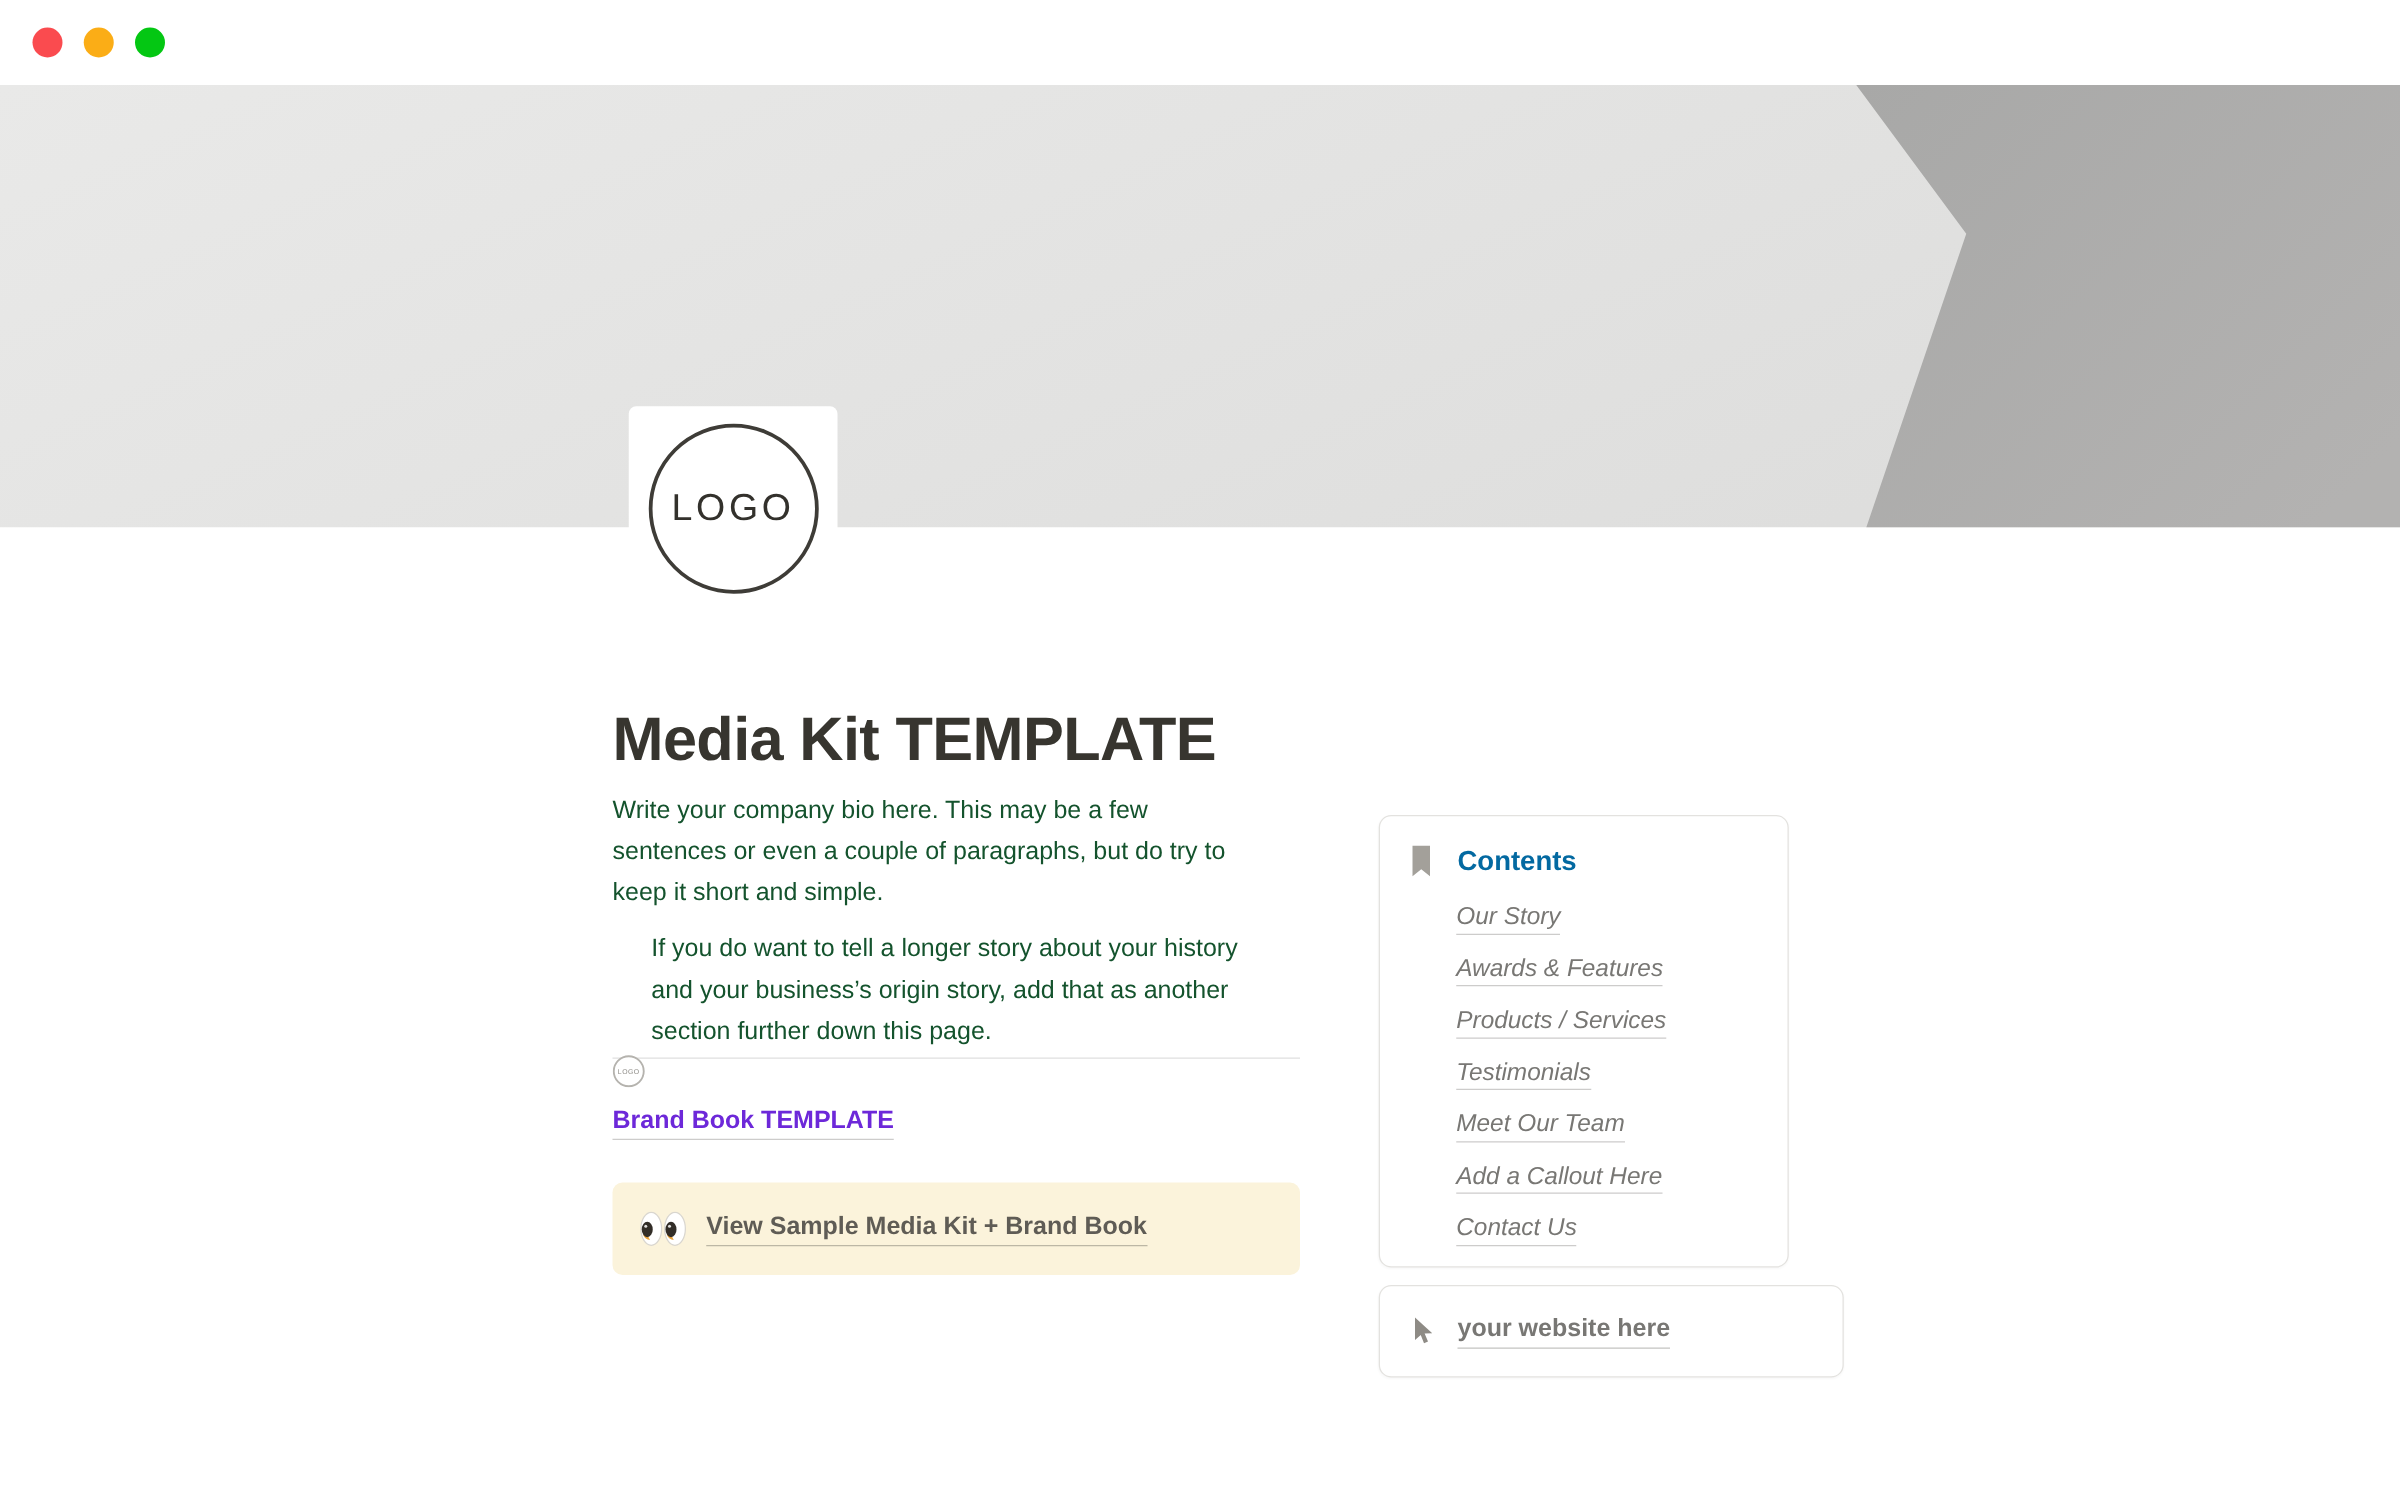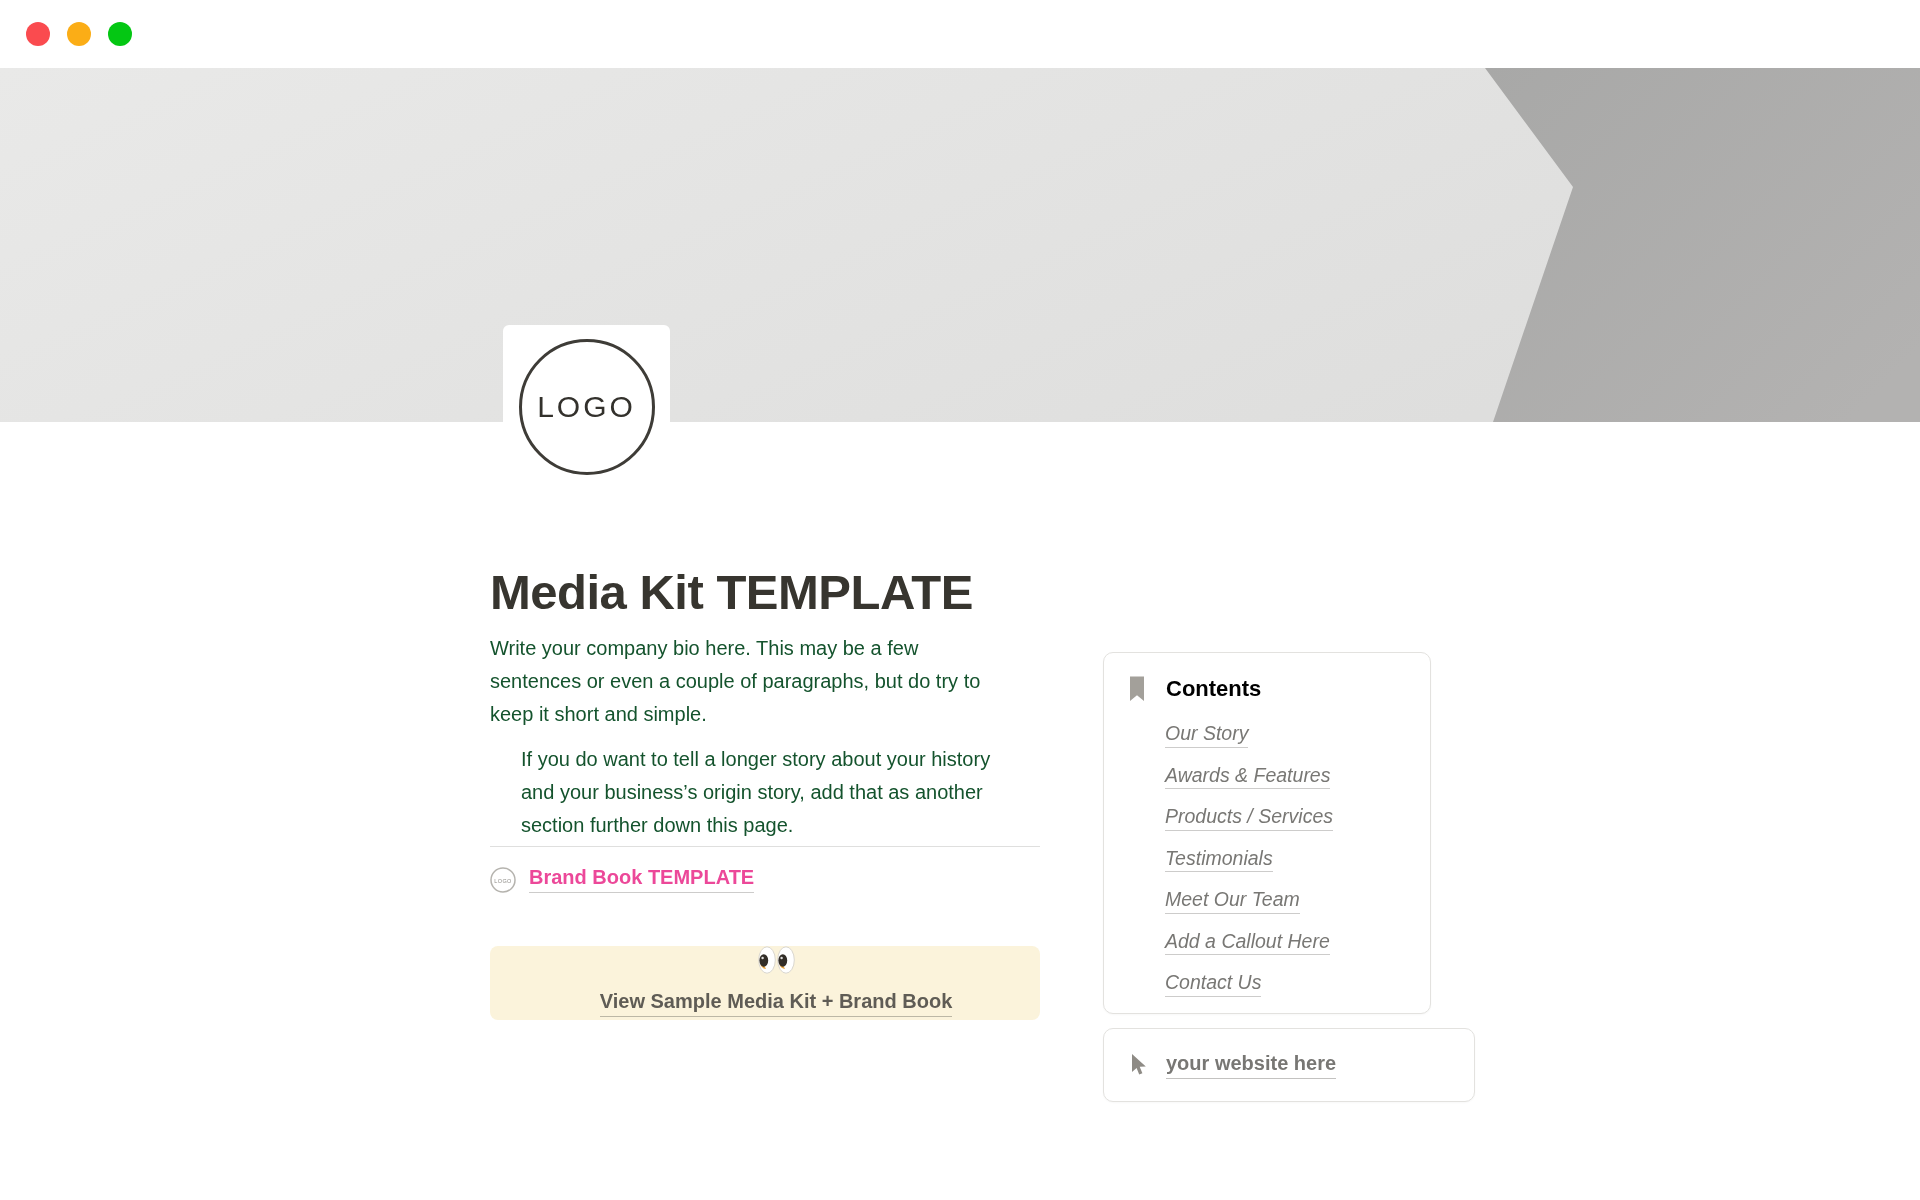--- a/index.html
+++ b/index.html
@@ -58,49 +58,49 @@
     font-size: 20px; line-height: 33px; white-space: pre-line; color: #14532d;
   }
   .para.bio { margin-top: 10px; }
   .para.history { margin-top: 12px; margin-left: 31px; }
   .divider {
     margin-top: 4px; border: none; border-top: 1px solid rgba(55,53,47,0.16);
     width: 550px; height: 0;
   }
   .brand-row { margin-top: 16px; height: 30px; display: flex; align-items: center; }
   .brand-link {
-    display: inline-flex; align-items: flex-end; gap: 13px; text-decoration: none;
-    color: #ec4899; cursor: pointer;
+    display: inline-flex; align-items: flex-start; gap: 13px; text-decoration: none;
+    color: #6d28d9; cursor: pointer; flex-direction: column;
   }
   .brand-link .brand-text {
     font-size: 20px; font-weight: 600; line-height: 26px;
     border-bottom: 1.5px solid rgba(55,53,47,0.25); padding-bottom: 2px;
   }
   .callout {
     margin-top: 53px; width: 550px; height: 74px; background: #FBF3DB;
     border-radius: 8px; display: flex; align-items: center;
-    padding-left: 22px; gap: 16px; flex-direction: column;
+    padding-left: 22px; gap: 16px;
   }
   .callout-link {
     font-size: 20px; font-weight: 700; color: #5F5C55; text-decoration: none;
     border-bottom: 1.5px solid rgba(95,92,85,0.4); padding-bottom: 3px;
     cursor: pointer;
   }
 
   
   .content-right { position: absolute; left: 1103px; top: 652px; width: 328px; }
   .card {
     background: #ffffff; border: 1px solid #E3E2DF; border-radius: 10px;
     box-shadow: 0 1px 2px rgba(0,0,0,0.03);
   }
   .contents-card { width: 328px; height: 362px; }
   .card-head {
     margin: 22px 0 0 25px; height: 28px; display: flex; align-items: center; gap: 21px;
   }
-  .card-title { font-size: 22px; font-weight: 700; color: #000000; }
+  .card-title { font-size: 22px; font-weight: 700; color: #0369a1; }
   .links { margin: 20px 0 0 61px; }
   .link-row { margin-bottom: 17px; line-height: 21px; }
   .gray-link {
     display: inline-block; font-size: 19.5px; color: #787774; text-decoration: none;
     border-bottom: 1px solid rgba(55,53,47,0.25); padding-bottom: 2.5px;
     cursor: pointer;
     font-style: italic;
   }
   .website-card {
     margin-top: 14px; width: 372px; height: 74px;

